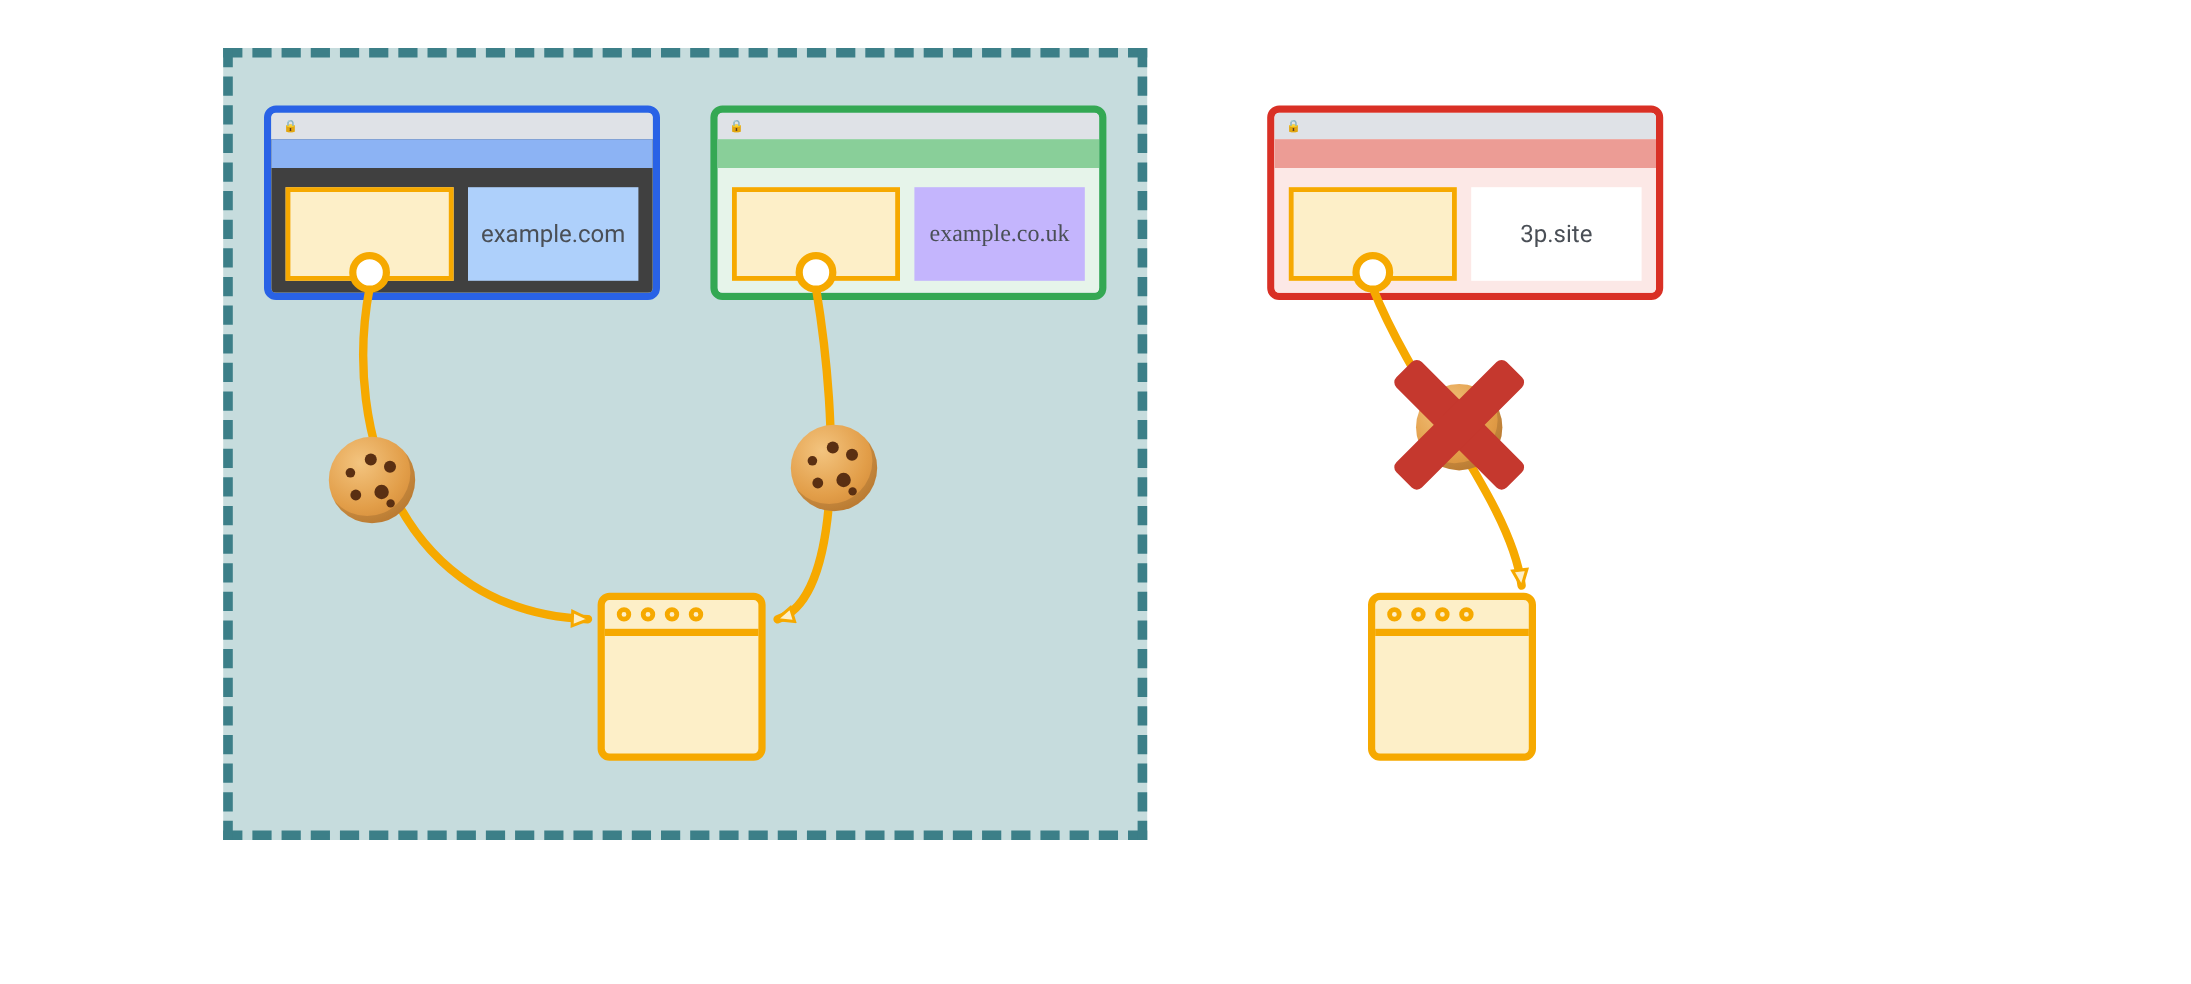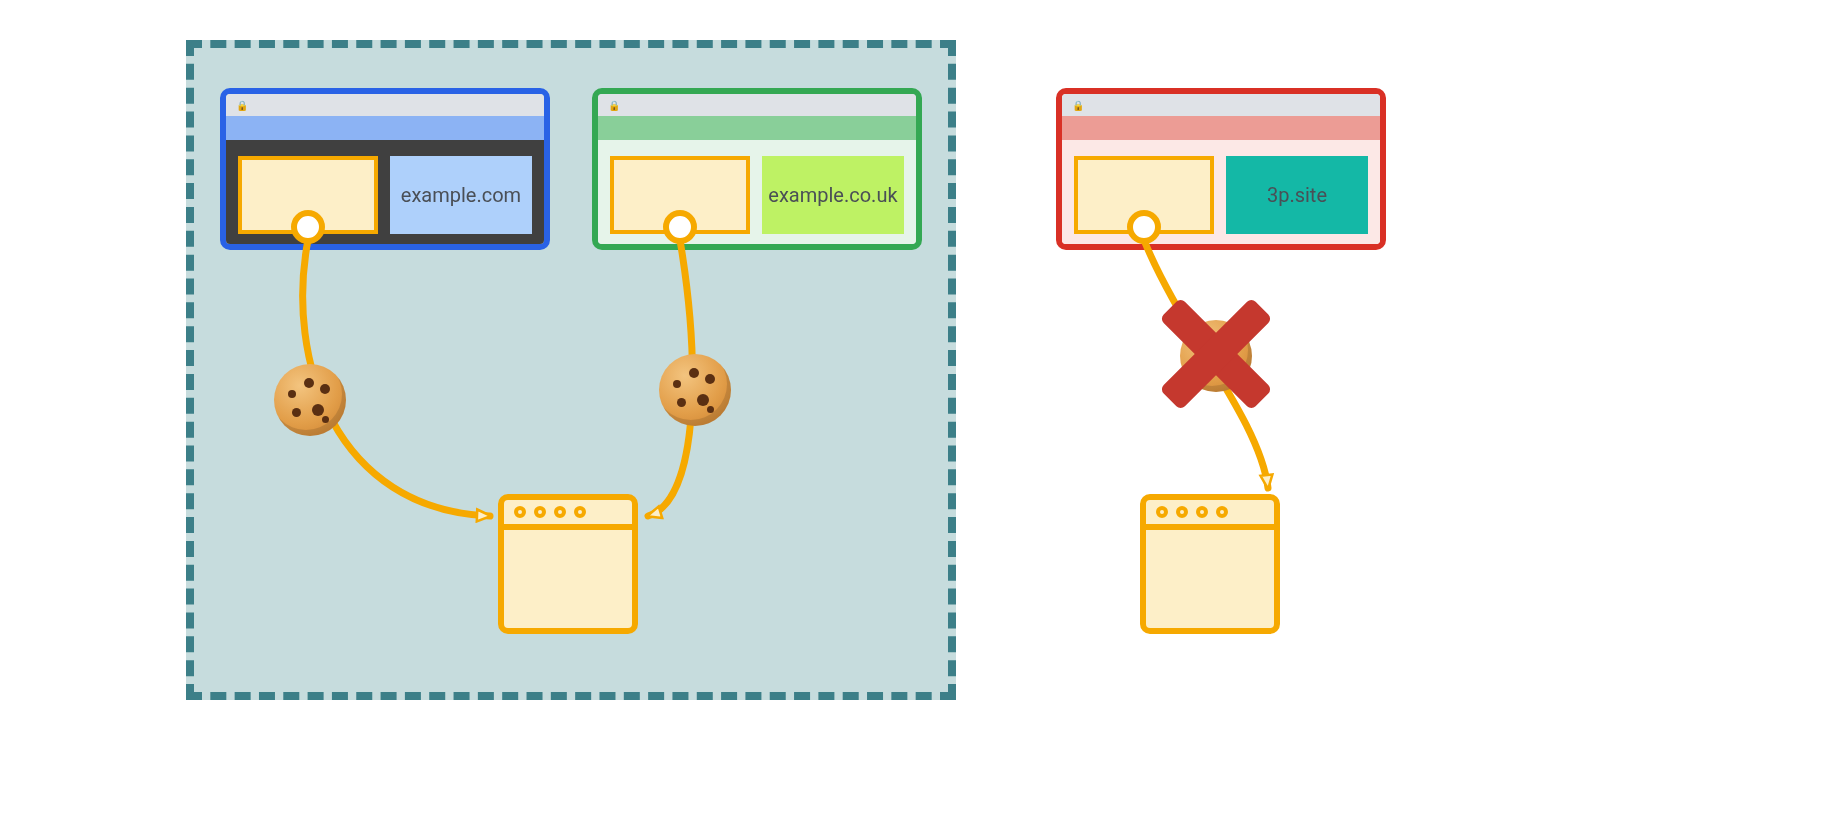--- a/index.html
+++ b/index.html
@@ -81,26 +81,26 @@
 
   
   .theme-blue  { border-color: #2962e6; }
   .theme-blue  .viewport { background: #404040; }
   .theme-blue  .bar     { background: #8cb3f4; }
   .theme-blue  .domain-label { background: #aed0fb; }
 
   .theme-green { border-color: #34a853; }
   .theme-green .viewport { background: #e6f4ea; }
   .theme-green .bar     { background: #89cf99; }
-  .theme-green .domain-label { background: #bef264; }
+  .theme-green .domain-label { background: #c4b5fd; font-family: Liberation Serif, serif; }
 
   .theme-red   { border-color: #d93025; }
   .theme-red   .viewport { background: #fce8e6; }
   .theme-red   .bar     { background: #ec9c95; }
-  .theme-red   .domain-label { background: #14b8a6; }
+  .theme-red   .domain-label { background: #ffffff; }
 
   
   .server {
     position: absolute;
     width: 140px;
     height: 140px;
     background: #fdefc8;
     border: 6px solid #f6a900;
     border-radius: 10px;
     box-sizing: border-box;

